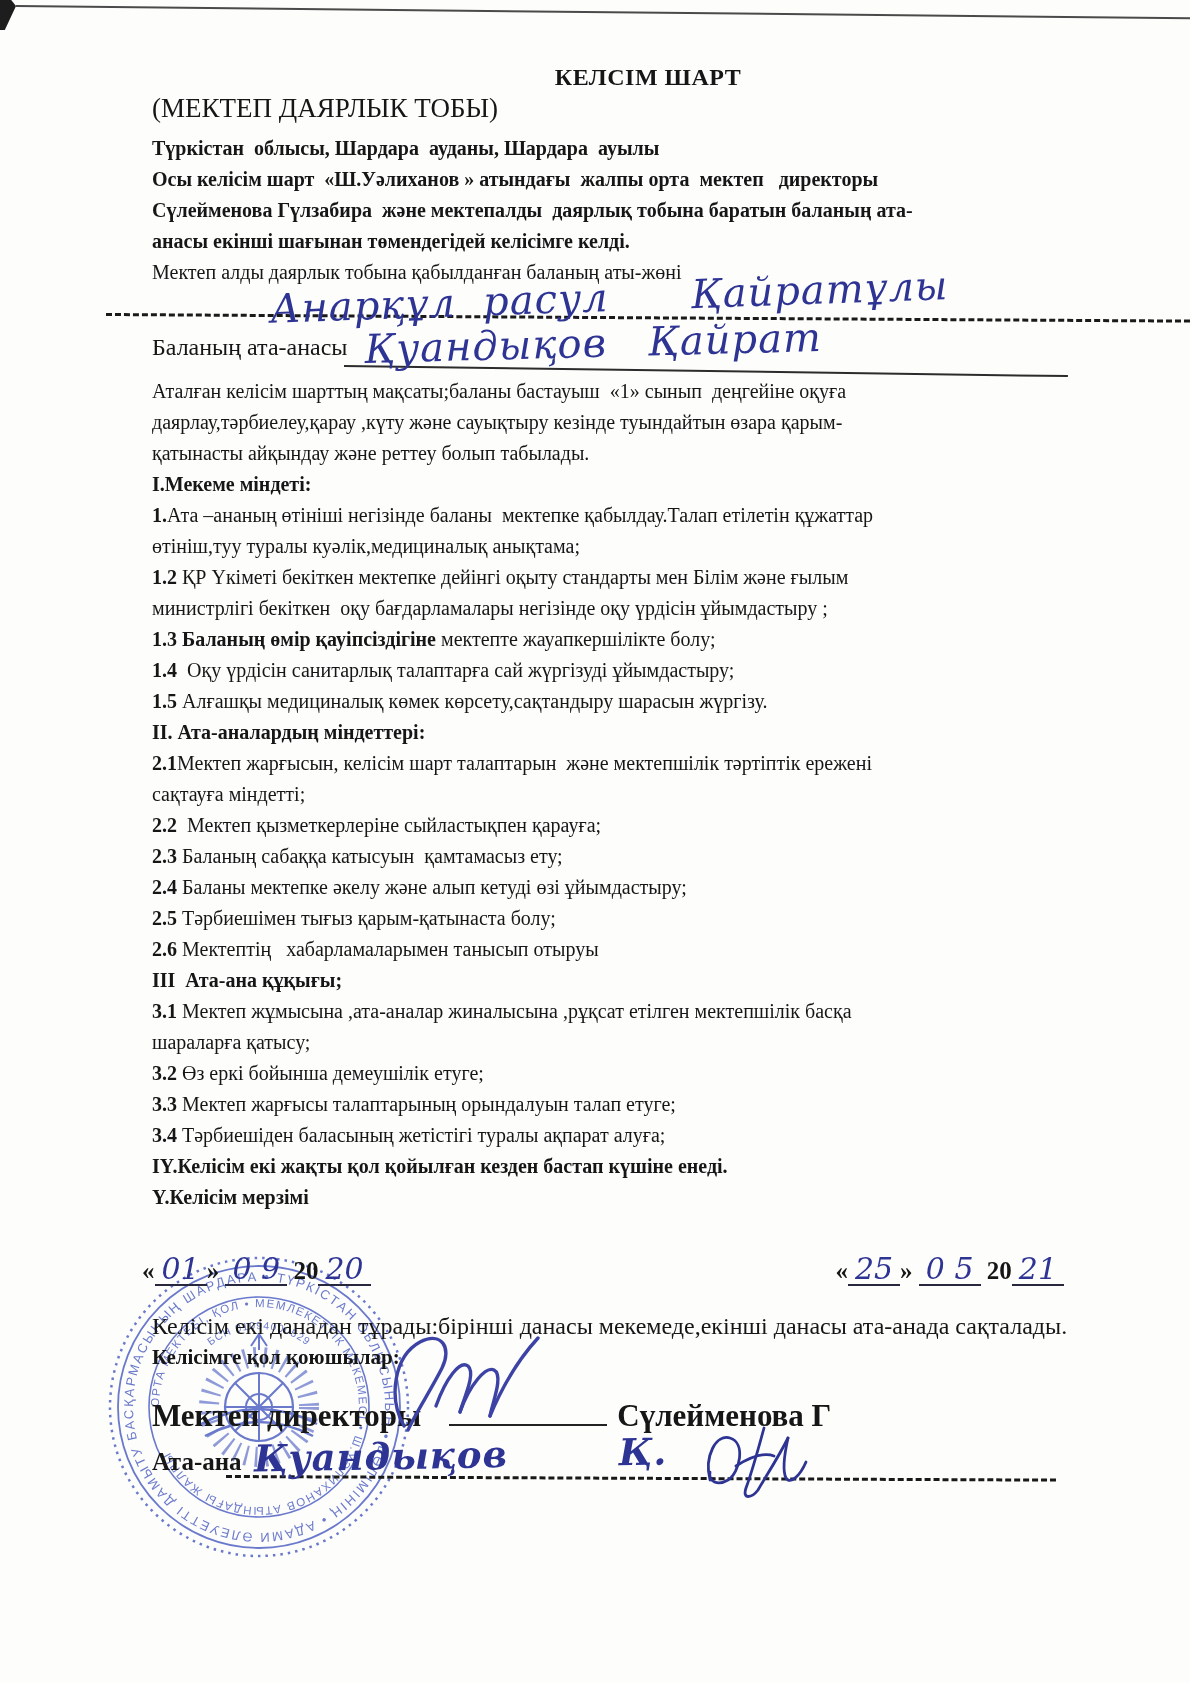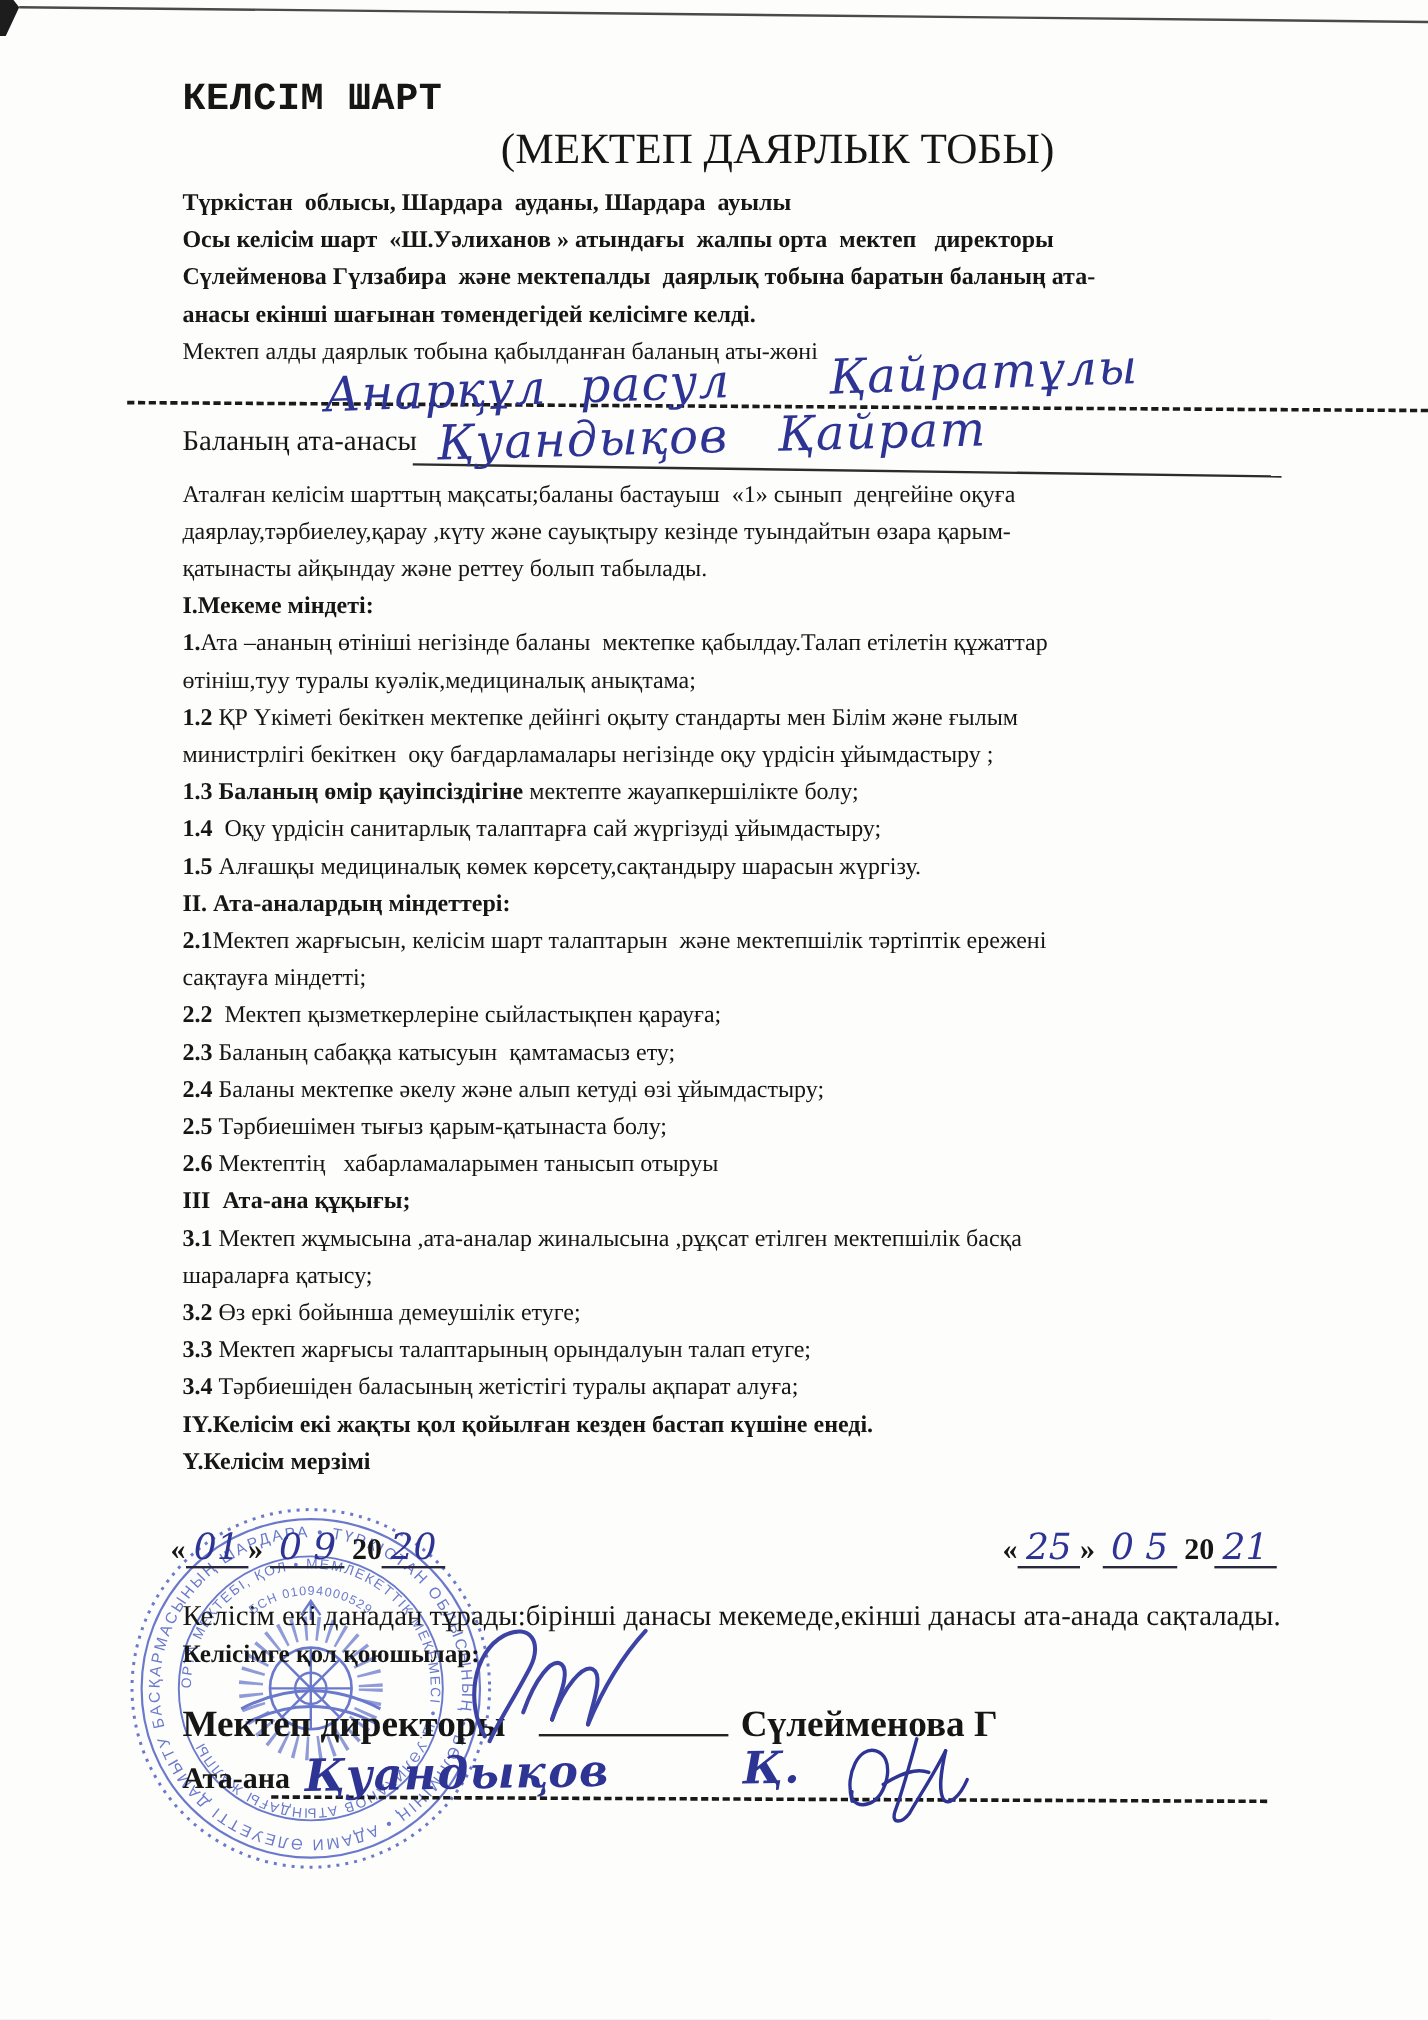--- a/index.html
+++ b/index.html
@@ -4,22 +4,22 @@
 <style>
   html,body{margin:0;padding:0;background:#e8e8e8;}
   .page{position:relative;width:1190px;height:1683px;margin:0 auto;background:#fdfdfb;
         font-family:"Liberation Serif",serif;color:#161616;overflow:hidden;}
   
   .scan-edge{position:absolute;left:16px;top:5px;width:1180px;border-top:2px solid #4a4a4a;
              transform:rotate(0.6deg);transform-origin:0 0;}
   .corner-mark{position:absolute;left:0;top:0;width:16px;height:30px;background:#1d1d1d;
                clip-path:polygon(0 0,70% 0,100% 20%,30% 100%,0 100%);}
   .content{position:absolute;left:152px;top:64px;width:992px;}
-  .title{text-align:left;font-weight:bold;font-size:32px;letter-spacing:.5px;font-family:Liberation Mono, monospace;}
-  .subtitle{text-align:center;font-size:36px;margin-top:2px;}
+  .title{text-align:center;font-weight:bold;font-size:24px;letter-spacing:.5px;}
+  .subtitle{text-align:left;font-size:27px;margin-top:2px;}
   .body-lines{margin-top:9px;position:relative;z-index:2;}
   .line{font-size:20px;line-height:31px;white-space:pre-wrap;}
   .b{font-weight:bold;}
   
   .hw{font-family:"DejaVu Serif",serif;font-style:italic;color:#2e3494;display:inline-block;
       white-space:pre;letter-spacing:1px;}
   .dash-row{position:relative;height:46px;}
   .dash-row .dline{position:absolute;left:-46px;width:1084px;top:25px;
                    border-top:3.5px dashed #1a1a1a;transform:rotate(.35deg);transform-origin:0 0;}
   .dash-row .hw{position:absolute;left:118px;top:-14px;font-size:40px;transform:rotate(-2deg);}

